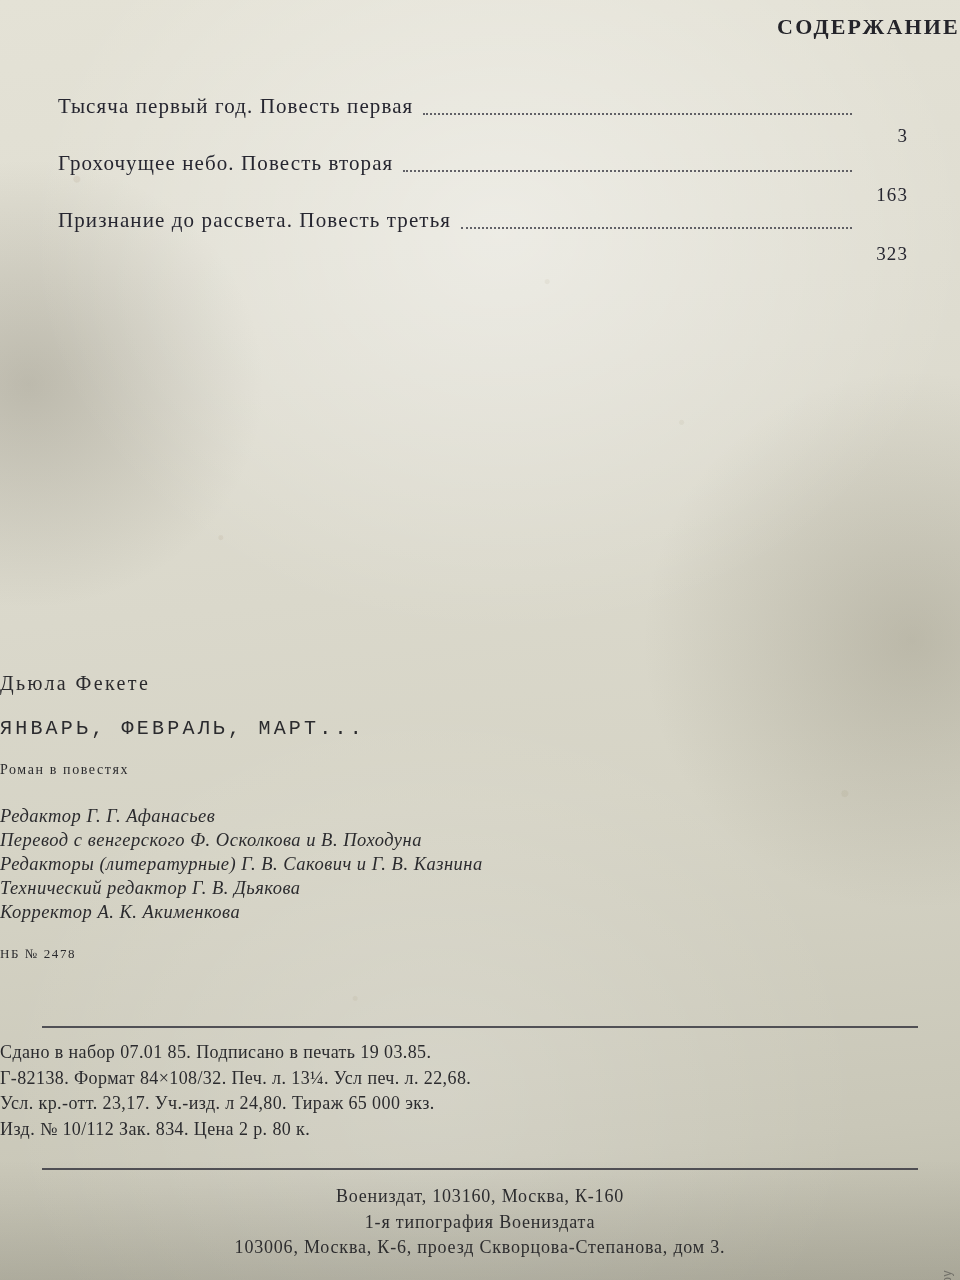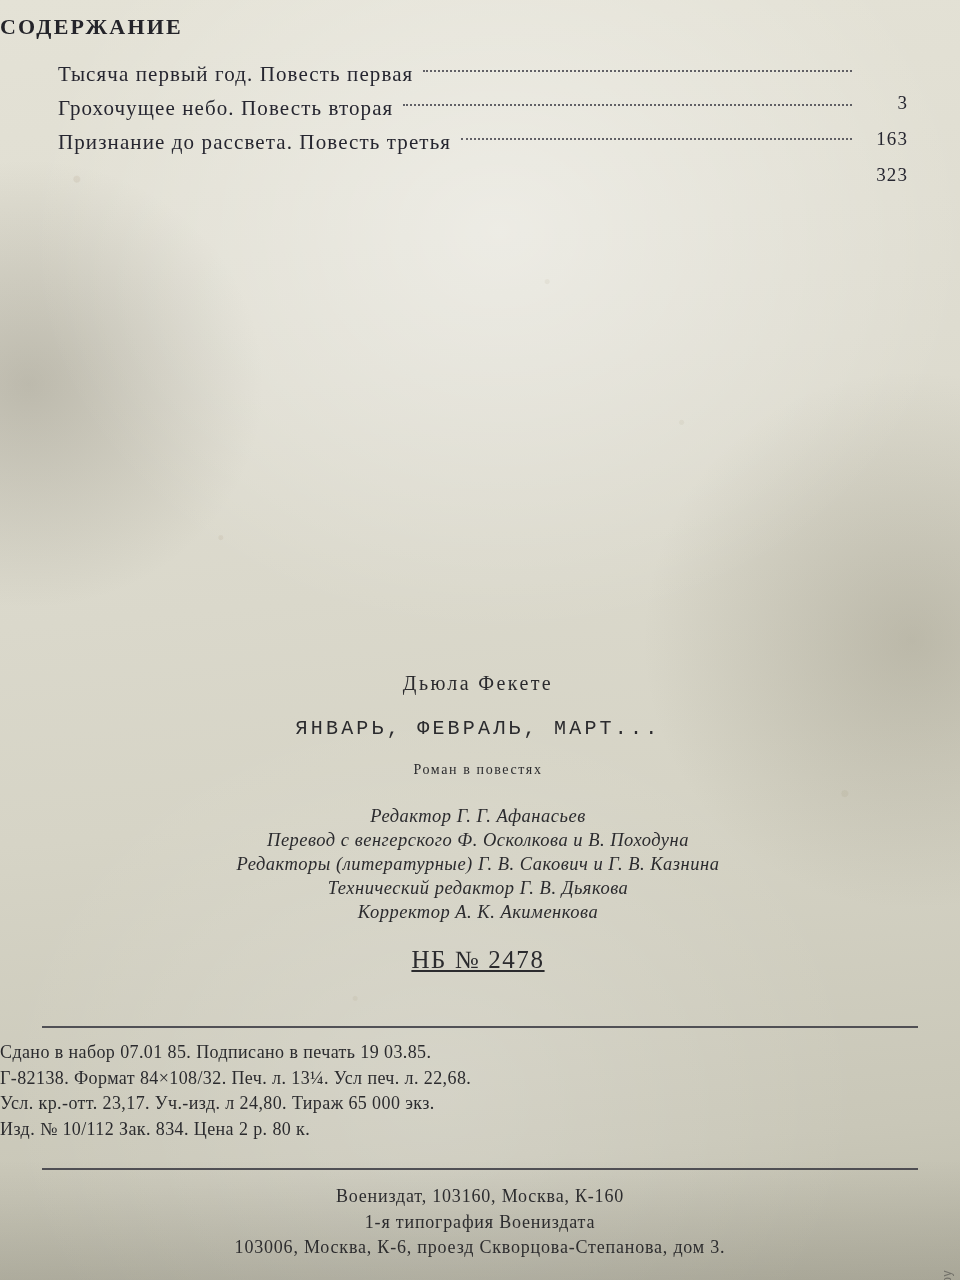--- a/index.html
+++ b/index.html
@@ -49,39 +49,40 @@
     inset: 0;
     z-index: 3;
   }
 
   
   .toc-title {
     position: absolute;
     top: 14px;
     left: 0;
     right: 0;
-    text-align: left;
+    text-align: right;
     font-size: 22px;
     letter-spacing: 2.2px;
     font-weight: 700;
     color: #24242a;
   }
   .toc {
     position: absolute;
     top: 62px;
     left: 58px;
     right: 52px;
   }
   .toc-row {
     display: flex;
-    align-items: center;
+    align-items: flex-end;
     font-size: 21px;
     letter-spacing: 1.1px;
     margin-bottom: 9px;
     color: #262630;
+    margin-top: 32px;
   }
   .toc-row .t { white-space: nowrap; }
   .toc-row .dots {
     flex: 1;
     margin: 0 10px;
     border-bottom: 2px dotted rgba(45,45,55,.72);
     transform: translateY(-4px);
     height: 1px;
   }
   .toc-row .pg {
@@ -93,21 +94,21 @@
   .toc-row:nth-child(1) .pg { top: 28px; }
   .toc-row:nth-child(2) .pg { top: 30px; }
   .toc-row:nth-child(3) .pg { top: 32px; }
 
   
   .colophon {
     position: absolute;
     top: 672px;
     left: 0;
     right: 4px;
-    text-align: center;
+    text-align: left;
   }
   .c-author {
     font-size: 20px;
     letter-spacing: 2.4px;
     margin-bottom: 22px;
   }
   .c-title {
     font-size: 20px;
     letter-spacing: 3.2px;
     margin-bottom: 22px;
@@ -119,23 +120,22 @@
     margin-bottom: 26px;
   }
   .c-credits div {
     font-size: 18.5px;
     letter-spacing: .5px;
     line-height: 1.30;
     font-style: italic;
   }
   .c-nb {
     margin-top: 22px;
-    font-size: 25px;
+    font-size: 13px;
     letter-spacing: 1.6px;
-    text-decoration: underline;
   }
 
   .rule {
     position: absolute;
     left: 42px;
     right: 42px;
     height: 2px;
     background: #3a3a42;
     opacity: .85;
   }

